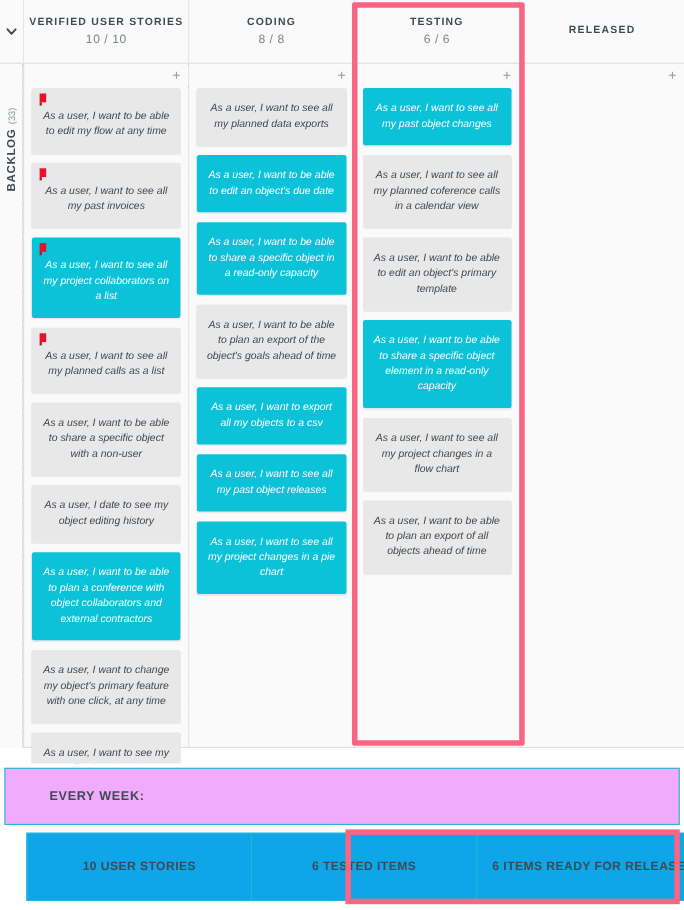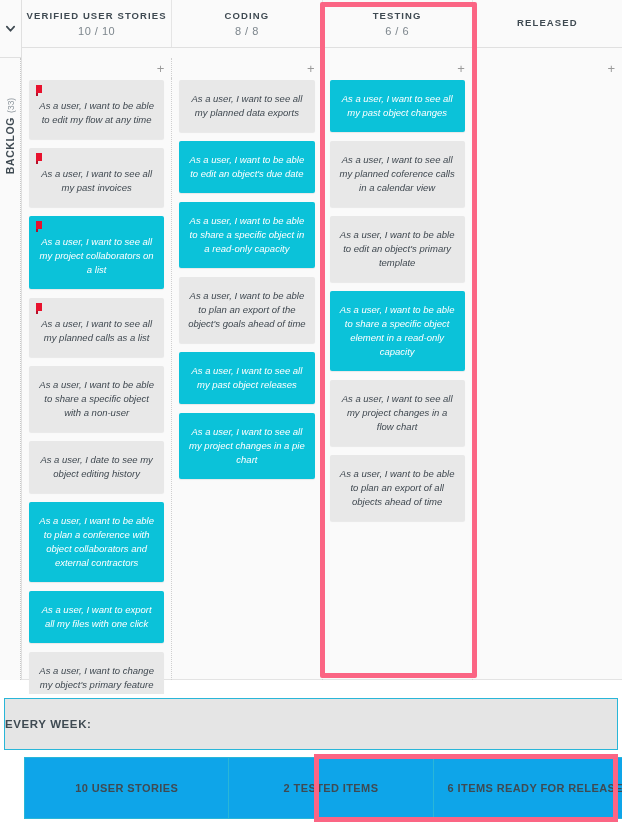--- a/index.html
+++ b/index.html
@@ -49,21 +49,21 @@
     position: relative; top: 62px;
   }
   .rail-title {
     font-size: 10.5px; font-weight: bold; letter-spacing: .6px; color: #3f4a52;
   }
   .rail-count { font-size: 8.5px; color: #8b949b; }
 
   
   .head-row {
     position: absolute; left: 22px; top: 0;
-    width: 600px; height: 48px;
+    width: 600px; height: 58px;
     display: flex;
     background: #fafafa;
     border-bottom: 1px solid #e0e0e0;
   }
   .head-cell {
     flex: 1 1 0; min-width: 0;
     display: flex; flex-direction: column;
     align-items: center; justify-content: center;
     border-right: 1px solid #e5e5e5;
     padding: 0 4px;
@@ -140,22 +140,23 @@
   .summary {
     position: absolute; left: 0; top: 694px;
     width: 622px; height: 133px;
     background: #ffffff;
     padding: 4px 4px 4px 4px;
   }
   .sum-top {
     position: absolute; left: 4px; top: 4px;
     width: 614px; height: 52px;
     border: 1.5px solid #29b6d8;
-    background: #e5e5e5;
+    background: #f0abfc;
     display: flex; align-items: center;
+    padding-left: 40px;
   }
   .sum-top-label {
     font-size: 11.5px; font-weight: bold; letter-spacing: .6px; color: #3f4a52;
   }
   .sum-bot {
     position: absolute; left: 4px; top: 63px;
     width: 614px; height: 62px;
     border: 1.5px solid #29b6d8;
     background: #0ea5e9;
     display: flex;
@@ -237,29 +238,29 @@
 
     <div class="cols">
       <div class="col" id="col-0">
           <div class="card grey flagged"><span class="flag"></span><span>As a user, I want to be able to edit my flow at any time</span></div>
           <div class="card grey flagged"><span class="flag"></span><span>As a user, I want to see all my past invoices</span></div>
           <div class="card cyan flagged"><span class="flag"></span><span>As a user, I want to see all my project collaborators on a list</span></div>
           <div class="card grey flagged"><span class="flag"></span><span>As a user, I want to see all my planned calls as a list</span></div>
           <div class="card grey"><span>As a user, I want to be able to share a specific object with a non-user</span></div>
           <div class="card grey"><span>As a user, I date to see my object editing history</span></div>
           <div class="card cyan"><span>As a user, I want to be able to plan a conference with object collaborators and external contractors</span></div>
-          <div class="card cyan"><span>As a user, I want to export all my files with one click</span></div>
           <div class="card grey"><span>As a user, I want to change my object's primary feature with one click, at any time</span></div>
           <div class="card grey"><span>As a user, I want to see my profile data in a chart</span></div>
         </div>
       <div class="col" id="col-1">
           <div class="card grey"><span>As a user, I want to see all my planned data exports</span></div>
           <div class="card cyan"><span>As a user, I want to be able to edit an object's due date</span></div>
           <div class="card cyan"><span>As a user, I want to be able to share a specific object in a read-only capacity</span></div>
           <div class="card grey"><span>As a user, I want to be able to plan an export of the object's goals ahead of time</span></div>
+          <div class="card cyan"><span>As a user, I want to export all my objects to a csv</span></div>
           <div class="card cyan"><span>As a user, I want to see all my past object releases</span></div>
           <div class="card cyan"><span>As a user, I want to see all my project changes in a pie chart</span></div>
         </div>
       <div class="col" id="col-2">
           <div class="card cyan"><span>As a user, I want to see all my past object changes</span></div>
           <div class="card grey"><span>As a user, I want to see all my planned coference calls in a calendar view</span></div>
           <div class="card grey"><span>As a user, I want to be able to edit an object's primary template</span></div>
           <div class="card cyan"><span>As a user, I want to be able to share a specific object element in a read-only capacity</span></div>
           <div class="card grey"><span>As a user, I want to see all my project changes in a flow chart</span></div>
           <div class="card grey"><span>As a user, I want to be able to plan an export of all objects ahead of time</span></div>
@@ -272,21 +273,21 @@
 
   <div class="summary">
     <div class="sum-top">
       <span class="sum-top-label">EVERY WEEK:</span>
     </div>
     <div class="sum-bot">
       <div class="sum-cell">
         <span class="sum-cell-label">10 USER STORIES</span>
       </div>
       <div class="sum-cell">
-        <span class="sum-cell-label">2 TESTED ITEMS</span>
+        <span class="sum-cell-label">6 TESTED ITEMS</span>
       </div>
       <div class="sum-cell">
         <span class="sum-cell-label">6 ITEMS READY FOR RELEASE</span>
       </div>
     </div>
     <div class="hl-sum"></div>
   </div>
 
 </div>
 

